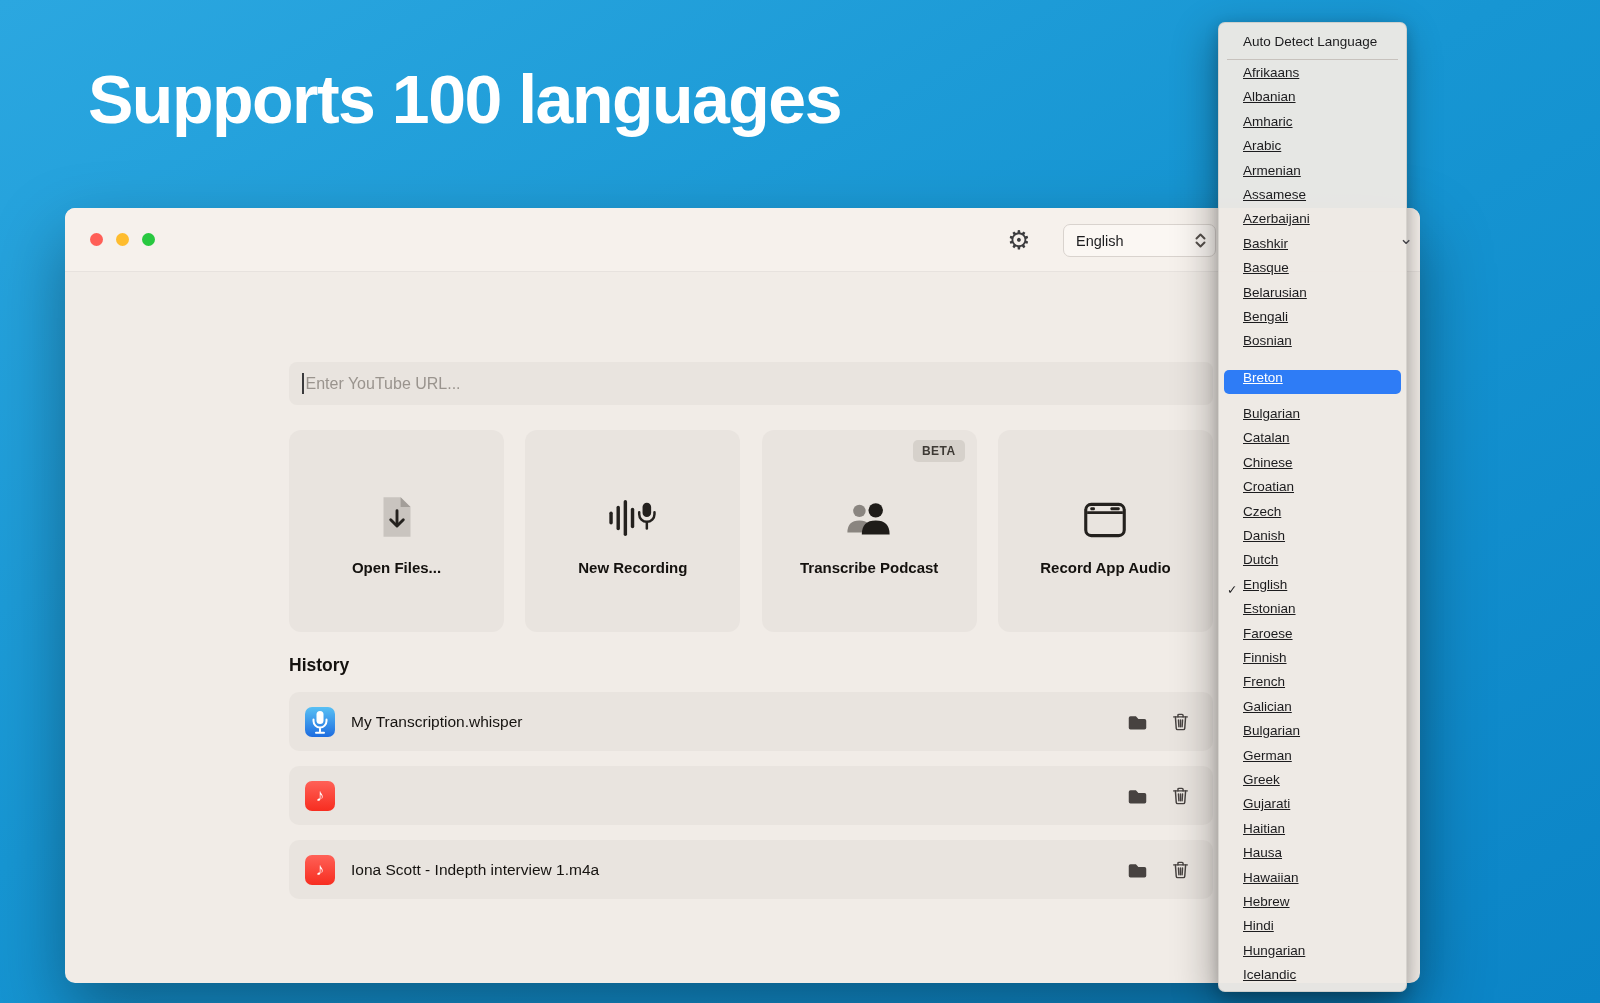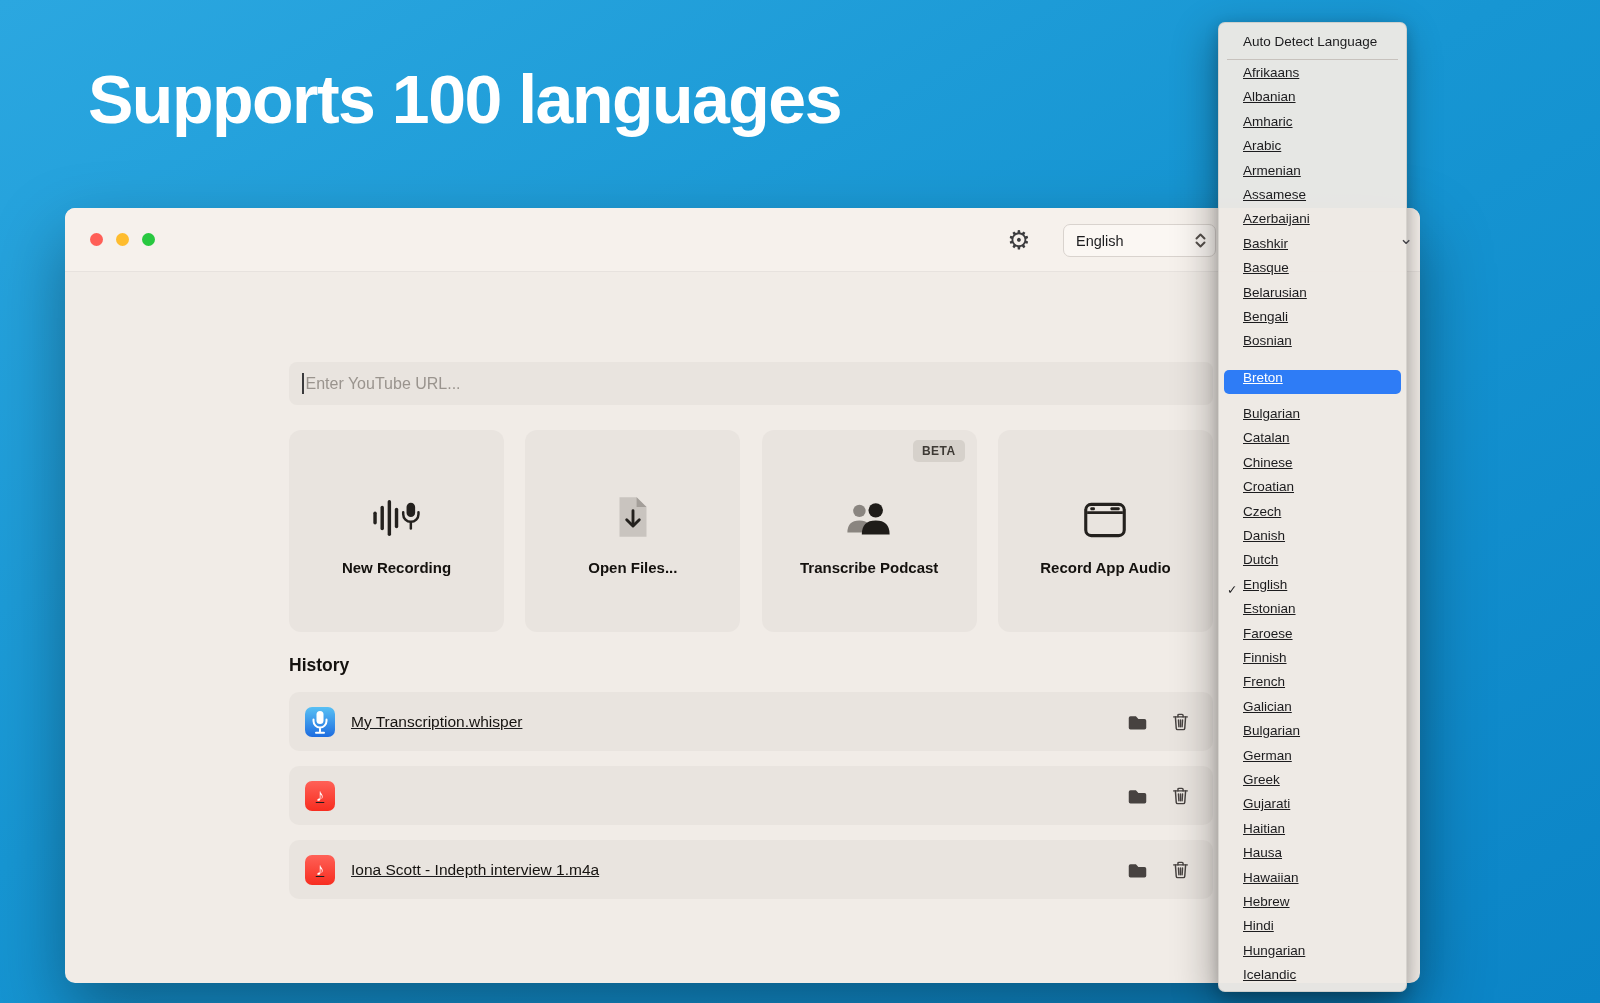--- a/index.html
+++ b/index.html
@@ -89,21 +89,21 @@
     background: #d6d1cb; color: #3e3a35;
     font-size: 12px; font-weight: 700; letter-spacing: .5px;
     padding: 4px 9px; border-radius: 5px;
   }
 
   
   .history-title {
     position: absolute; left: 224px; top: 447px;
     font-size: 17.5px; font-weight: 700; color: #14110e;
   }
-  .history-rows { position: absolute; left: 224px; top: 484px; width: 924px; text-decoration: underline; }
+  .history-rows { position: absolute; left: 224px; top: 484px; width: 924px; }
   .history-row {
     height: 59px; margin-bottom: 15px;
     background: #e9e4df; border-radius: 10px;
     display: flex; align-items: center;
     padding: 0 24px 0 16px; cursor: default;
   }
   .file-badge {
     width: 30px; height: 30px; border-radius: 7px;
     display: flex; align-items: center; justify-content: center;
     margin-right: 16px; flex: 0 0 auto;
@@ -167,53 +167,53 @@
       </span>
     </div>
   </div>
 
   <div class="url-input-wrap">
     <span class="caret"></span>
     <input class="url-input" type="text" placeholder="Enter YouTube URL..." style="">
   </div>
 
   <div class="cards">
+
+    <div class="card">
+      <span class="card-icon">
+        <svg width="36" height="44" viewBox="0 0 40 48">
+          <path d="M5 2 h19 l11 11 v33 H5 z" fill="#c9c4bf"></path>
+          <path d="M24 2 l11 11 H24 z" fill="#a39e99"></path>
+          <g stroke="#24211e" stroke-width="3.2" fill="none" stroke-linecap="round" stroke-linejoin="round">
+            <path d="M20 17 v16"></path>
+            <path d="M13 27 l7 7 7 -7"></path>
+          </g>
+        </svg>
+      </span>
+      <span class="card-label">Open Files...</span>
+    </div>
 
     <div class="card">
       <span class="card-icon">
         <svg width="54" height="42" viewBox="0 0 56 44">
           <g stroke="#24211e" stroke-width="3.6" stroke-linecap="round">
             <path d="M5 17 v10"></path>
             <path d="M12.5 11 v22"></path>
             <path d="M20 5 v34"></path>
             <path d="M27.5 13 v18"></path>
           </g>
           <rect x="38" y="6" width="9" height="15" rx="4.5" fill="#24211e"></rect>
           <path d="M34.5 16 v2 a8 8 0 0 0 16 0 v-2" stroke="#24211e" stroke-width="2.6" fill="none" stroke-linecap="round"></path>
           <path d="M42.5 27 v6" stroke="#24211e" stroke-width="2.6" stroke-linecap="round"></path>
         </svg>
       </span>
       <span class="card-label">New Recording</span>
     </div>
 
     <div class="card">
-      <span class="card-icon">
-        <svg width="36" height="44" viewBox="0 0 40 48">
-          <path d="M5 2 h19 l11 11 v33 H5 z" fill="#c9c4bf"></path>
-          <path d="M24 2 l11 11 H24 z" fill="#a39e99"></path>
-          <g stroke="#24211e" stroke-width="3.2" fill="none" stroke-linecap="round" stroke-linejoin="round">
-            <path d="M20 17 v16"></path>
-            <path d="M13 27 l7 7 7 -7"></path>
-          </g>
-        </svg>
-      </span>
-      <span class="card-label">Open Files...</span>
-    </div>
-
-    <div class="card">
       <span class="beta-badge">BETA</span>
       <span class="card-icon">
         <svg width="48" height="38" viewBox="0 0 50 38">
           <g fill="#8a8580">
             <circle cx="15" cy="9.5" r="6.5"></circle>
             <path d="M2.5 32 q0 -12.5 12.5 -12.5 q12.5 0 12.5 12.5 z"></path>
           </g>
           <g fill="#1f1c19">
             <circle cx="32" cy="9" r="7.5"></circle>
             <path d="M17.5 34 q0 -14.5 14.5 -14.5 q14.5 0 14.5 14.5 z"></path>

